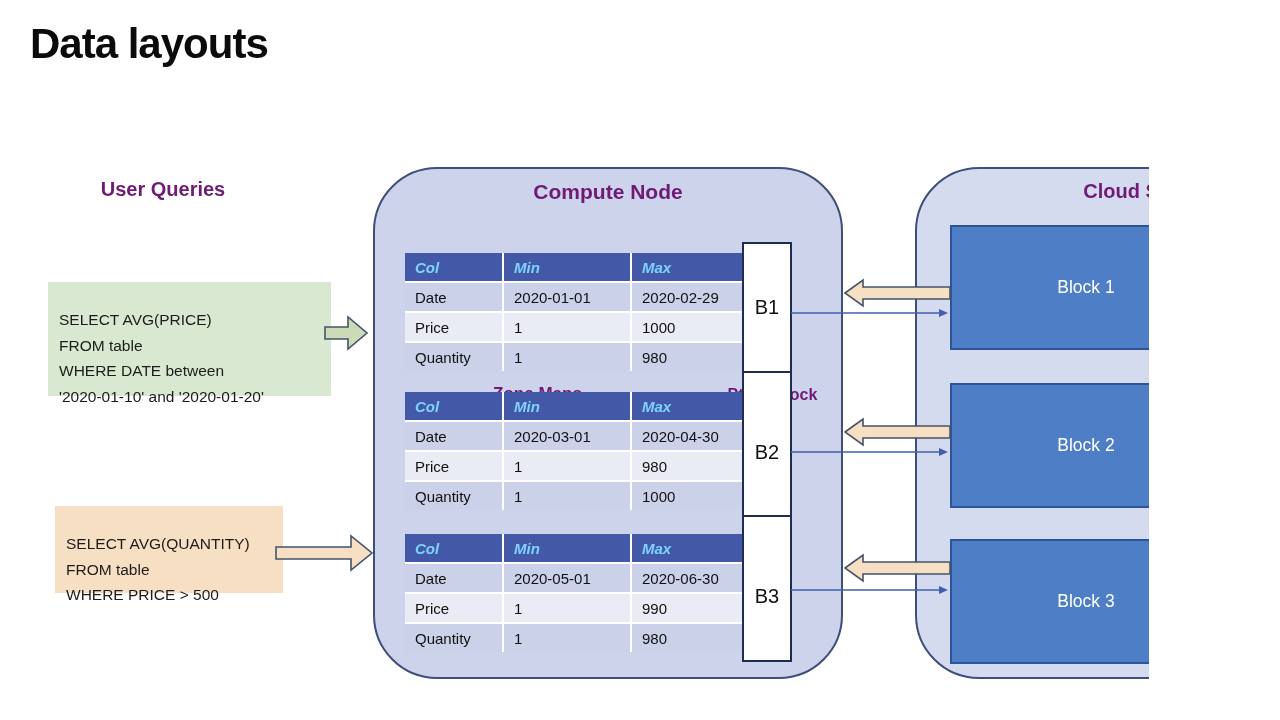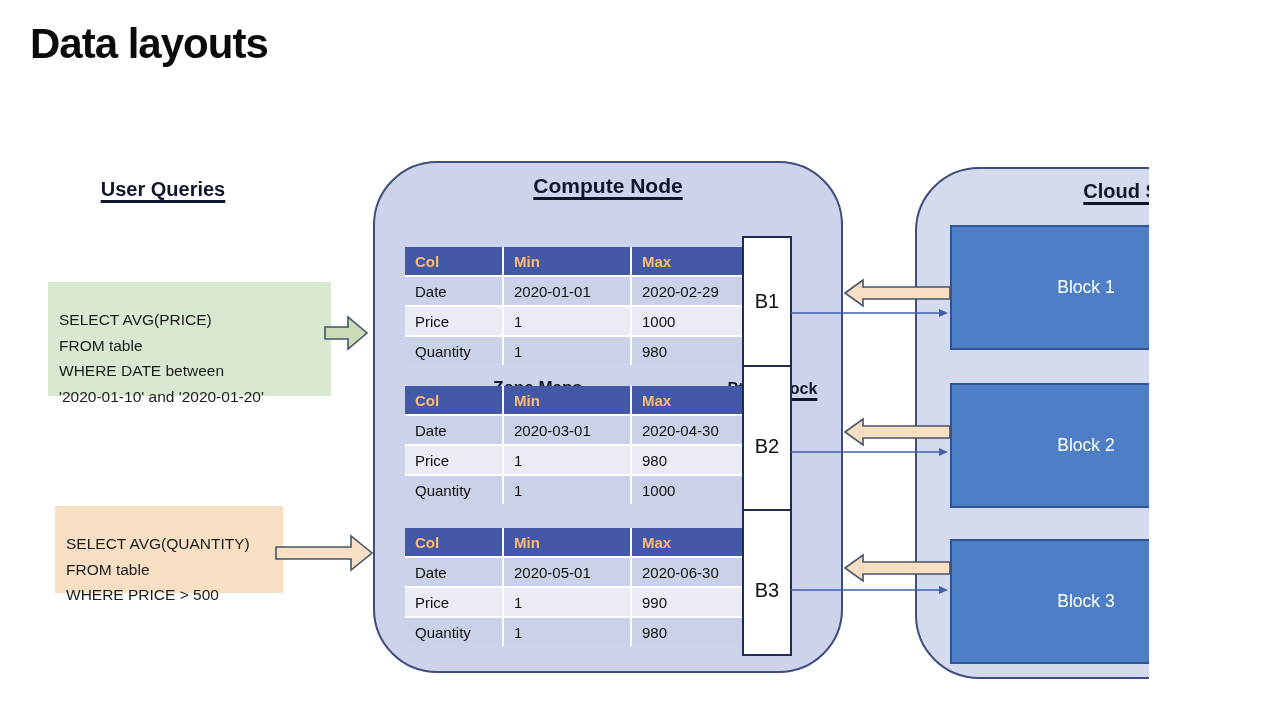--- a/index.html
+++ b/index.html
@@ -6,46 +6,46 @@
   #slide {
     position:relative; width:1149px; height:720px; overflow:hidden;
     background:#ffffff; font-family:"Liberation Sans", sans-serif; color:#111;
   }
   .abs { position:absolute; }
 
   
   .slide-title { left:30px; top:20px; font-size:42px; font-weight:bold; letter-spacing:-1px; color:#0b0b0b; }
 
   
-  .h-ul { font-weight:bold; text-decoration:underline; text-decoration-thickness:2.5px; text-underline-offset:4px; color:#0f172a; }
+  .h-ul { font-weight:bold; text-decoration-thickness:2.5px; text-underline-offset:4px; color:#701a75; }
   .uq-heading { left:48px; top:178px; width:230px; text-align:center; font-size:20px; }
   .cn-heading { left:0; top:11px; width:100%; text-align:center; font-size:21px; }
   .cs-heading { left:0; top:11px; width:100%; text-align:right; font-size:20px; }
   .zm-heading { left:60px; top:215px; width:205px; text-align:center; font-size:17px; }
   .ptr-heading { left:345px; top:217px; width:105px; text-align:center; font-size:16px; }
 
   
   .query-box { font-size:15.5px; line-height:25.5px; color:#1c1c1c; padding:25px 11px; box-sizing:border-box; }
   .query1 { left:48px; top:282px; width:283px; height:114px; background:#d9e8d0; }
   .query2 { left:55px; top:506px; width:228px; height:87px; background:#f7dfc3; }
 
   
   .node {
     box-sizing:border-box; border:2.5px solid #3f4e7d; border-radius:64px;
   }
-  .compute-node { left:373px; top:161px; width:470px; height:512px; background:#ccd3ea;padding-left:8px; }
+  .compute-node { left:373px; top:167px; width:470px; height:512px; background:#ccd3ea;padding-left:8px; }
   .cloud-storage { left:915px; top:167px; width:307px; height:512px; background:#d4dbef; }
 
   
   table.zmap { border-collapse:collapse; table-layout:fixed; width:318px; }
   table.zmap th, table.zmap td {
     border:2px solid #ffffff; padding:0 0 0 10px; height:28px;
     font-size:15px; text-align:left; vertical-align:middle; overflow:hidden; white-space:nowrap;
   }
-  table.zmap th { background:#4458a8; color:#fdba74; font-weight:bold; }
+  table.zmap th { background:#4458a8; color:#7dd3fc; font-weight:bold;font-style:italic; }
   table.zmap tr.r1 td, table.zmap tr.r3 td { background:#cbd1e8; }
   table.zmap tr.r2 td { background:#e9ebf5; }
   table.zmap tr > *:first-child { border-left:none; }
   table.zmap tr > *:last-child { border-right:none; }
   table.zmap tr:first-child th { border-top:none; }
   table.zmap tr:last-child td { border-bottom:none; }
   .zt1 { left:30px; top:84px; }
   .zt2 { left:30px; top:223px; }
   .zt3 { left:30px; top:365px; }
 

